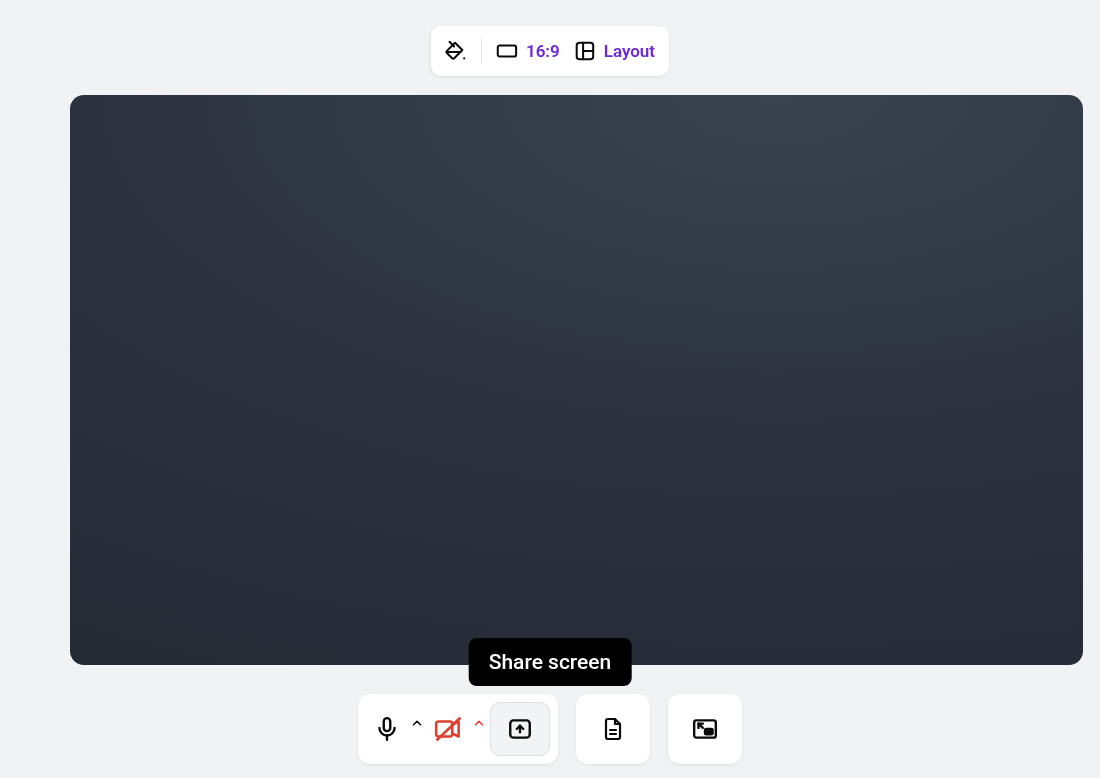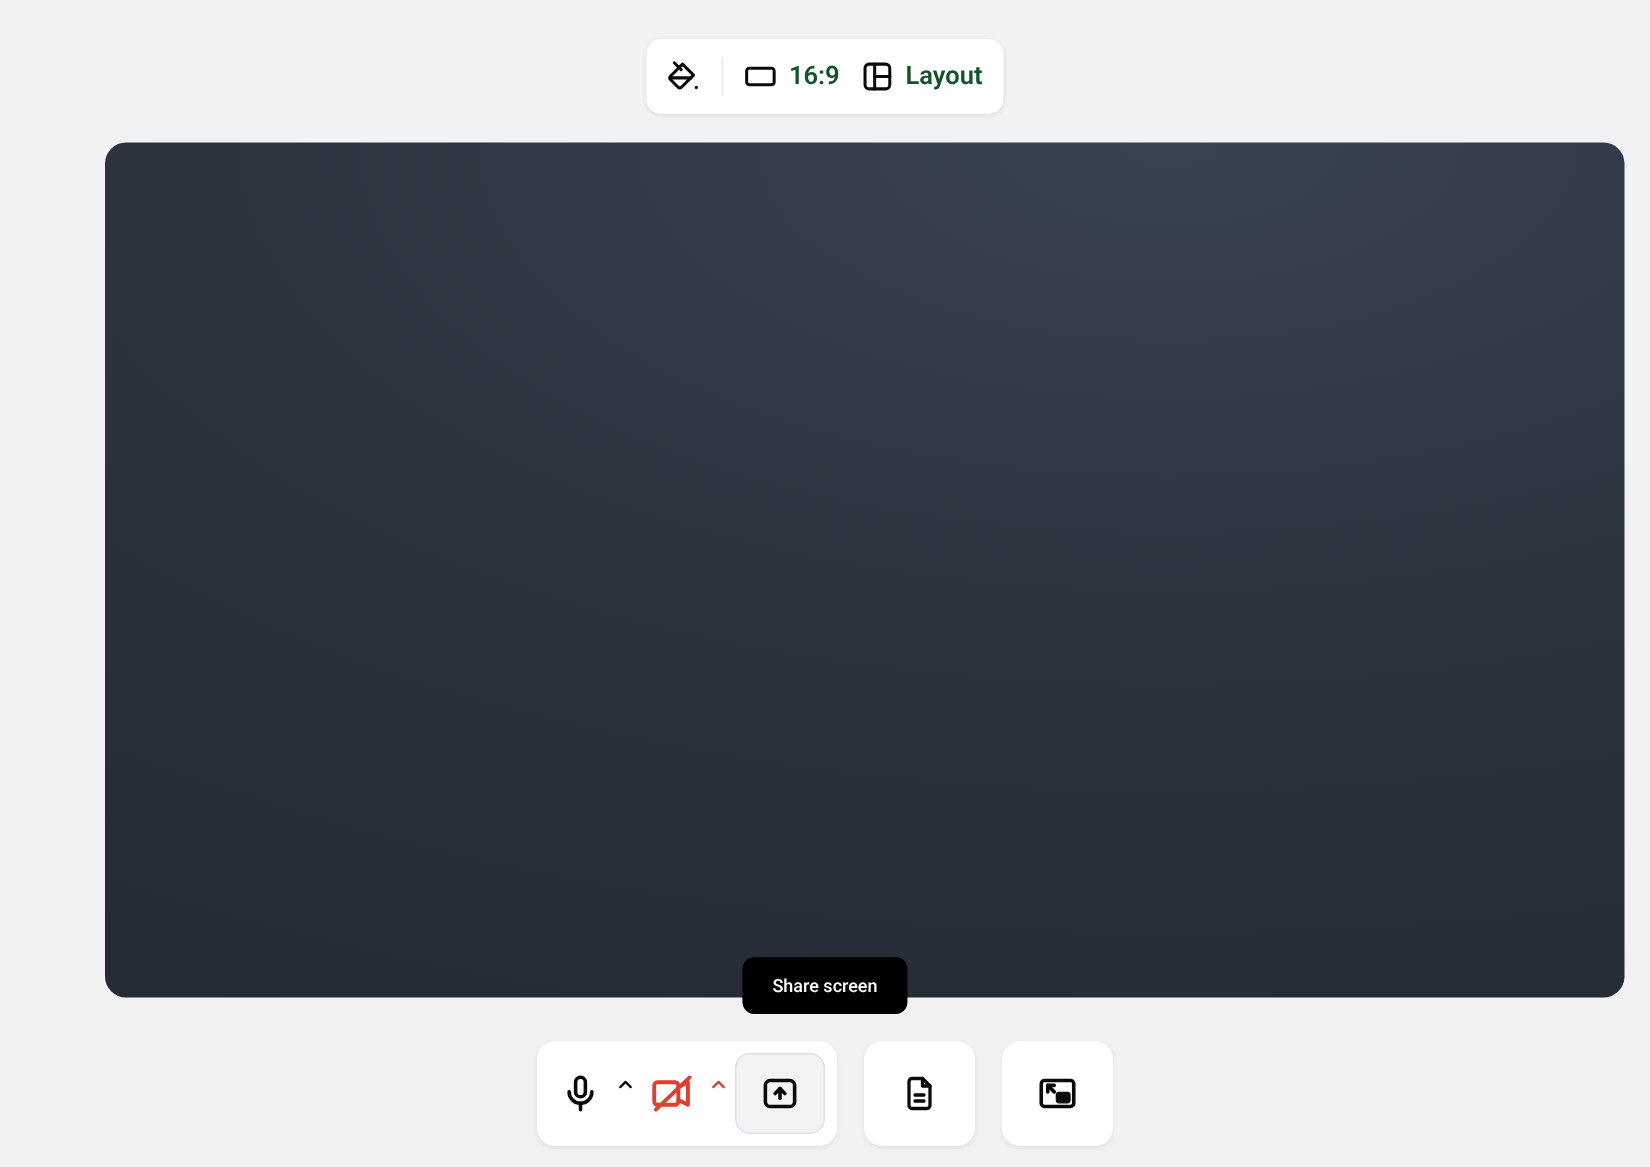--- a/index.html
+++ b/index.html
@@ -30,21 +30,21 @@
   .top-toolbar .divider {
     width: 1px;
     height: 26px;
     background: #e5e7eb;
   }
   .tt-item {
     display: flex;
     align-items: center;
     gap: 8px;
     cursor: pointer;
-    color: #14532d;
+    color: #6d28d9;
     font-weight: 600;
     font-size: 17px;
   }
   .tt-icon svg { display: block; }
 
   
   .video-area {
     position: absolute;
     top: 95px;
     left: 70px;
@@ -55,21 +55,21 @@
   }
 
   
   .tooltip {
     position: absolute;
     left: 50%;
     transform: translateX(-50%);
     top: 638px;
     background: #000000;
     color: #ffffff;
-    font-size: 12px;
+    font-size: 21px;
     font-weight: 500;
     padding: 12px 20px;
     border-radius: 8px;
     white-space: nowrap;
   }
 
   
   .bottom-bar {
     position: absolute;
     bottom: 14px;

